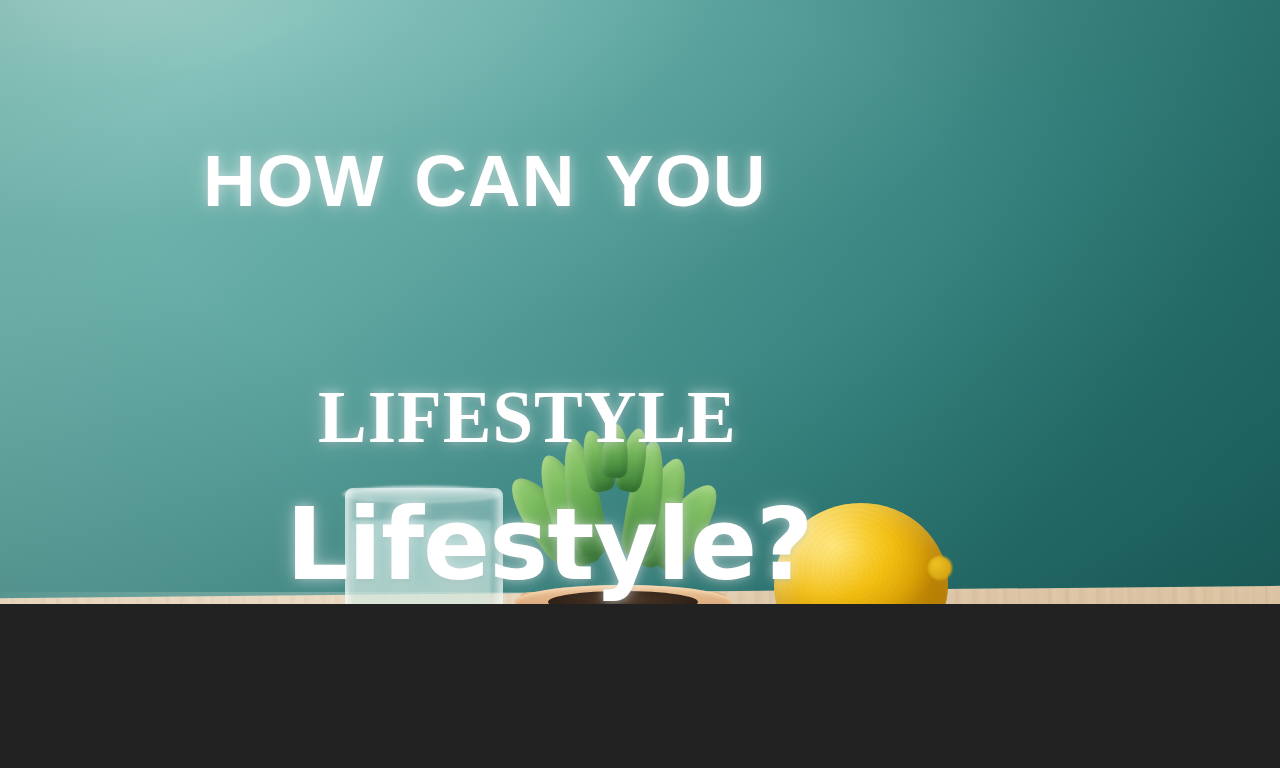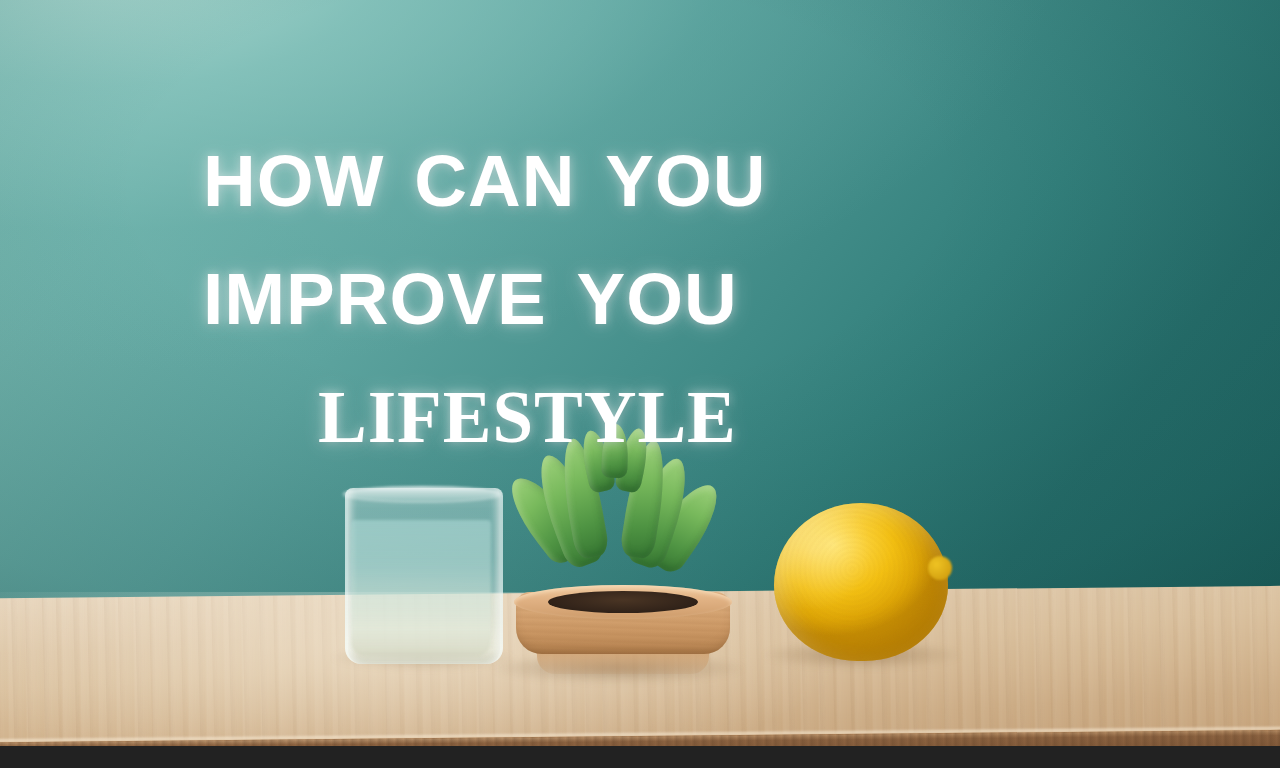--- a/index.html
+++ b/index.html
@@ -4,21 +4,21 @@
 <title>Lifestyle Banner</title>
 <style>
   html, body {
     margin: 0;
     padding: 0;
     background: #222;
   }
   .stage {
     position: relative;
     width: 1280px;
-    height: 746px;
+    height: 604px;
     overflow: hidden;
     font-family: "Liberation Sans", sans-serif;
     -webkit-font-smoothing: antialiased;
   }
 
   
   .wall {
     position: absolute;
     left: 0; top: 0;
     width: 1280px;
@@ -378,17 +378,17 @@
     
     
     
     
     
     
   </div>
 
   <div class="headline">
     <div class="hl hl-caps line1">How Can You</div>
-    <div class="hl hl-caps line2">Improve You</div>
     <div class="hl hl-caps line3">Lifestyle</div>
+    <div class="hl line4">Lifestyle?</div>
   </div>
 
 </div>
 
 </body></html>

